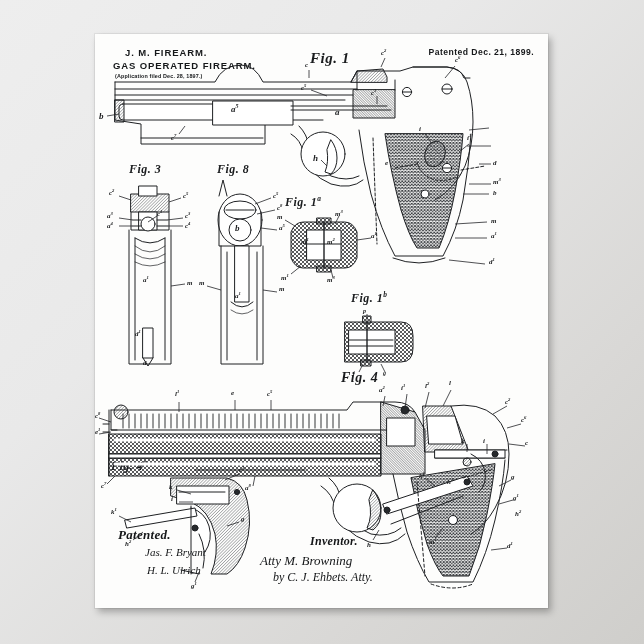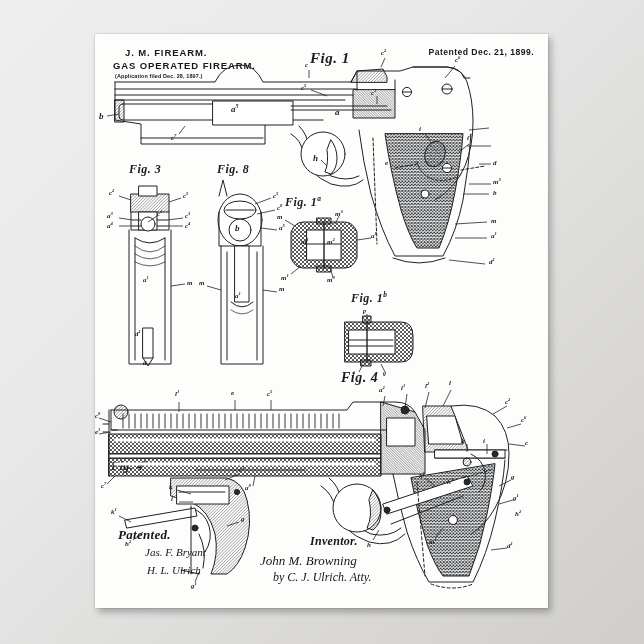--- a/index.html
+++ b/index.html
@@ -92,22 +92,22 @@
       <span>Fig. 4</span>
     </div>
     <div class="figcap" style="left:16px;top:424px;font-size:12px;">
       <span>Fig. 4</span><span class="sup">a</span>
     </div>
 
     <div class="hand" id="witness-title">Patented.</div>
     <div class="hand" id="witness-1">Jas. F. Bryant</div>
     <div class="hand" id="witness-2">H. L. Ulrich</div>
     <div class="hand" id="inventor-title">Inventor.</div>
-    <div class="hand" id="inventor-name">John M. Browning</div>
-    <div class="hand" id="inventor-by">by C. J. Ulrich.  Atty.</div>
+    <div class="hand" id="inventor-name">Atty M. Browning</div>
+    <div class="hand" id="inventor-by">by C. J. Ehbets.  Atty.</div>
 
     <svg id="art" viewBox="0 0 453 574">
       <defs>
         <pattern id="hatchR" patternUnits="userSpaceOnUse" width="3" height="3" patternTransform="rotate(45)">
           <line x1="0" y1="0" x2="0" y2="3" stroke="#33363a" stroke-width="1"></line>
         </pattern>
         <pattern id="hatchL" patternUnits="userSpaceOnUse" width="3" height="3" patternTransform="rotate(-45)">
           <line x1="0" y1="0" x2="0" y2="3" stroke="#33363a" stroke-width="1"></line>
         </pattern>
         <pattern id="xhatch" patternUnits="userSpaceOnUse" width="4" height="4">

